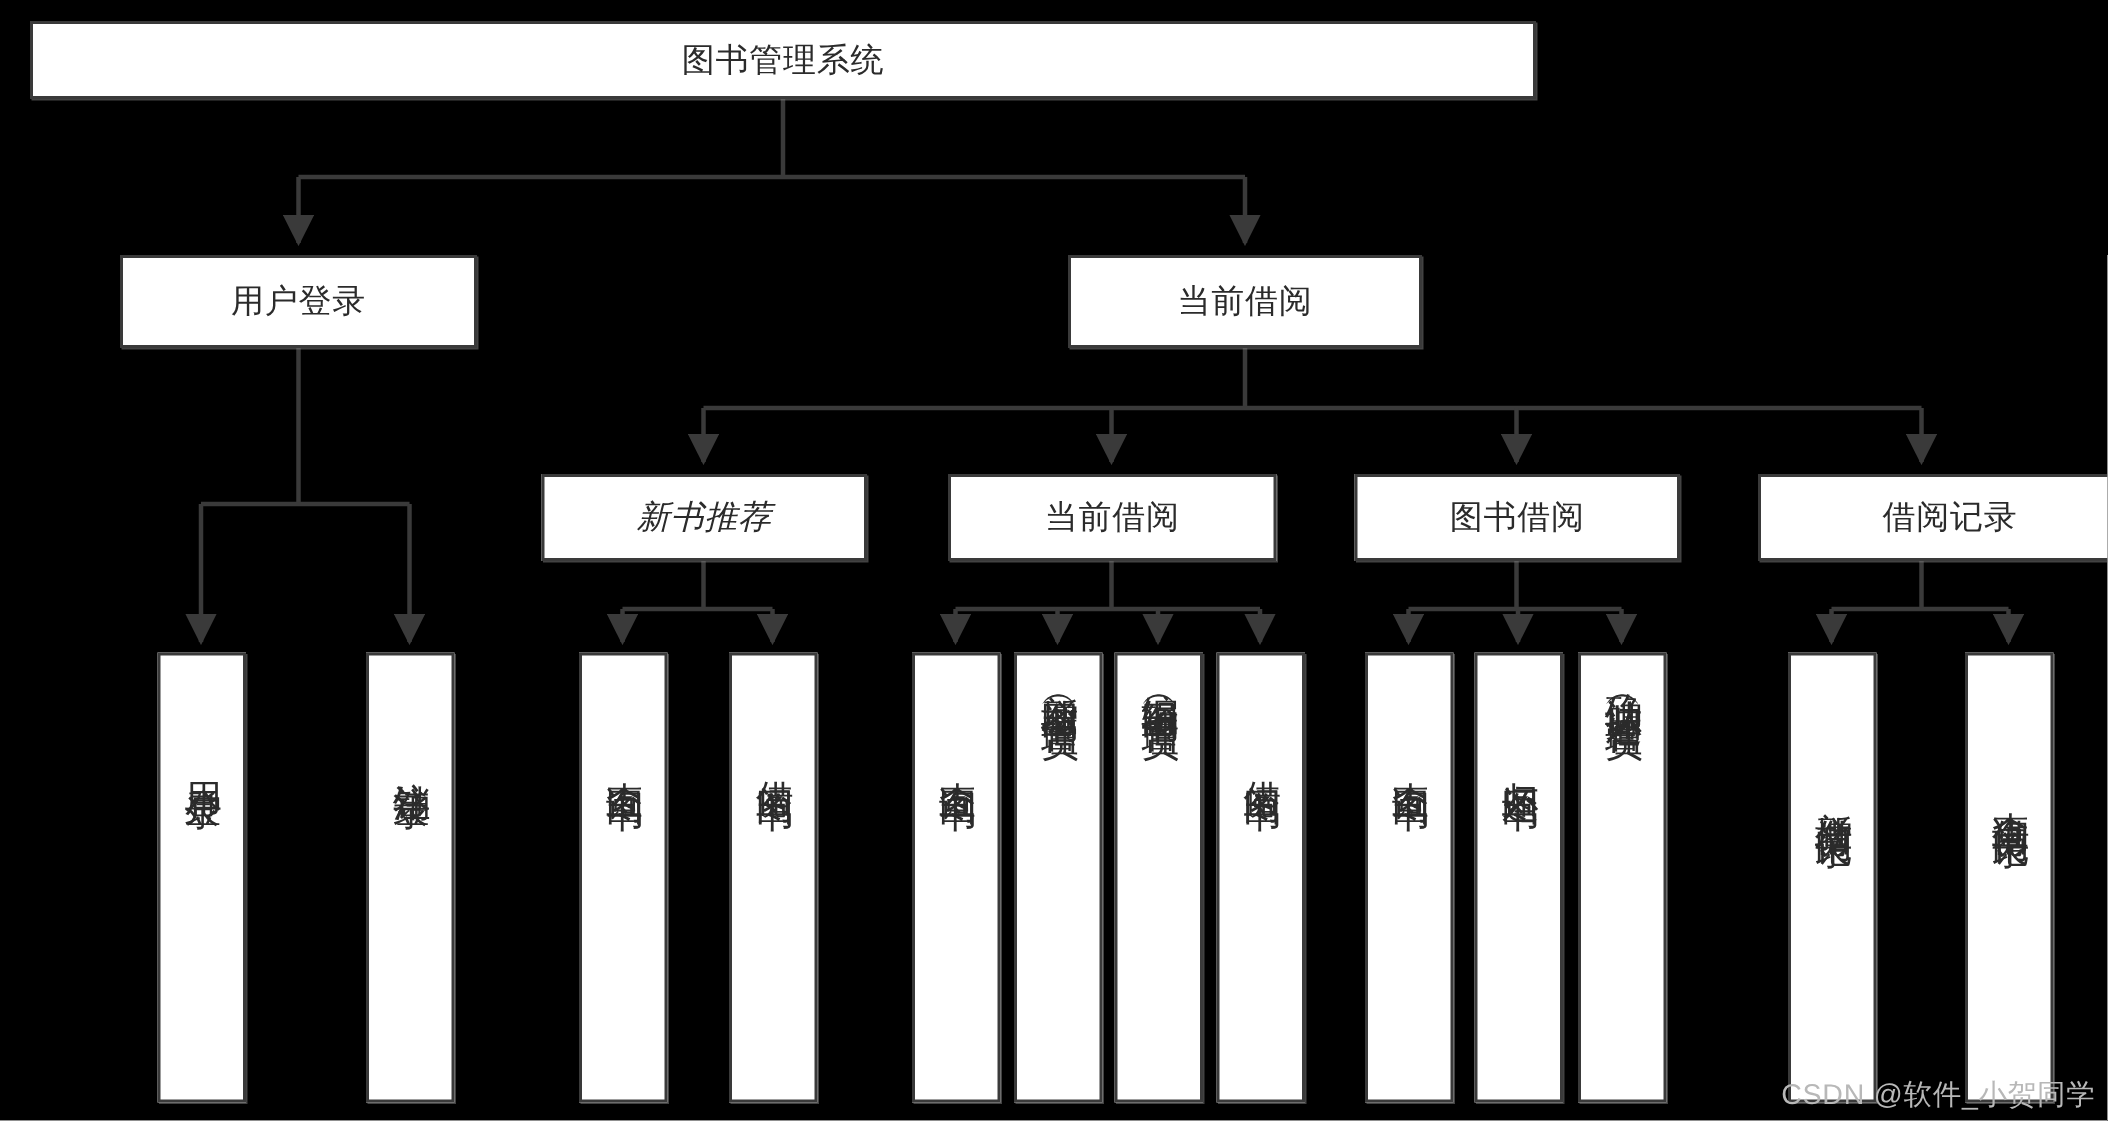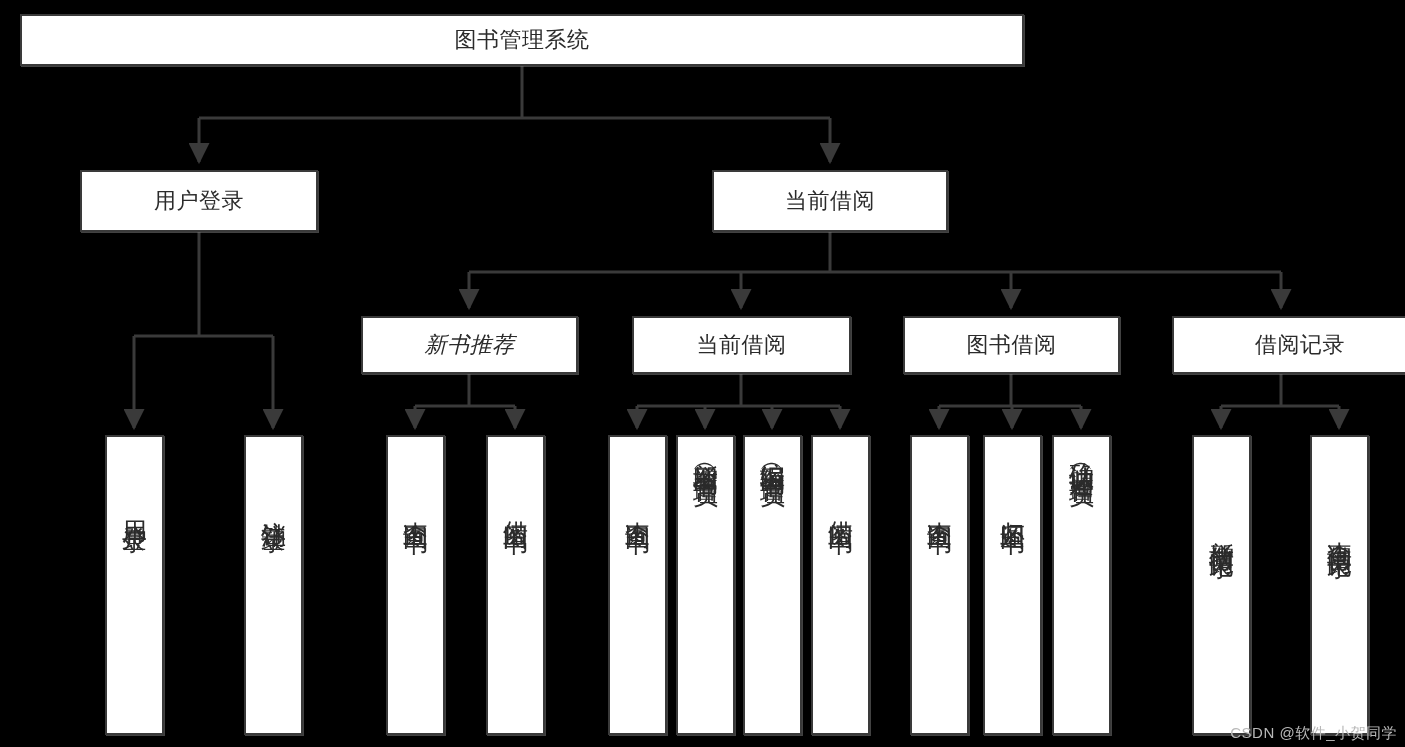--- a/index.html
+++ b/index.html
@@ -56,21 +56,21 @@
     white-space:nowrap;
     margin-top:6px;
   }
   .node.vert.tall .label{ margin-top:2px; }
   .node.vert.mid .label{ margin-top:60px; }
   .node.vert.low .label{ margin-top:80px; }
   #watermark{
     position:absolute;
     right:8px;
     bottom:4px;
-    font-size:15px;
+    font-size:19px;
     color:#b8b8b8;
     letter-spacing:.5px;
     white-space:nowrap;
     user-select:none;
   }
 </style>
 </head>
 <body>
 
 <div id="canvas">

